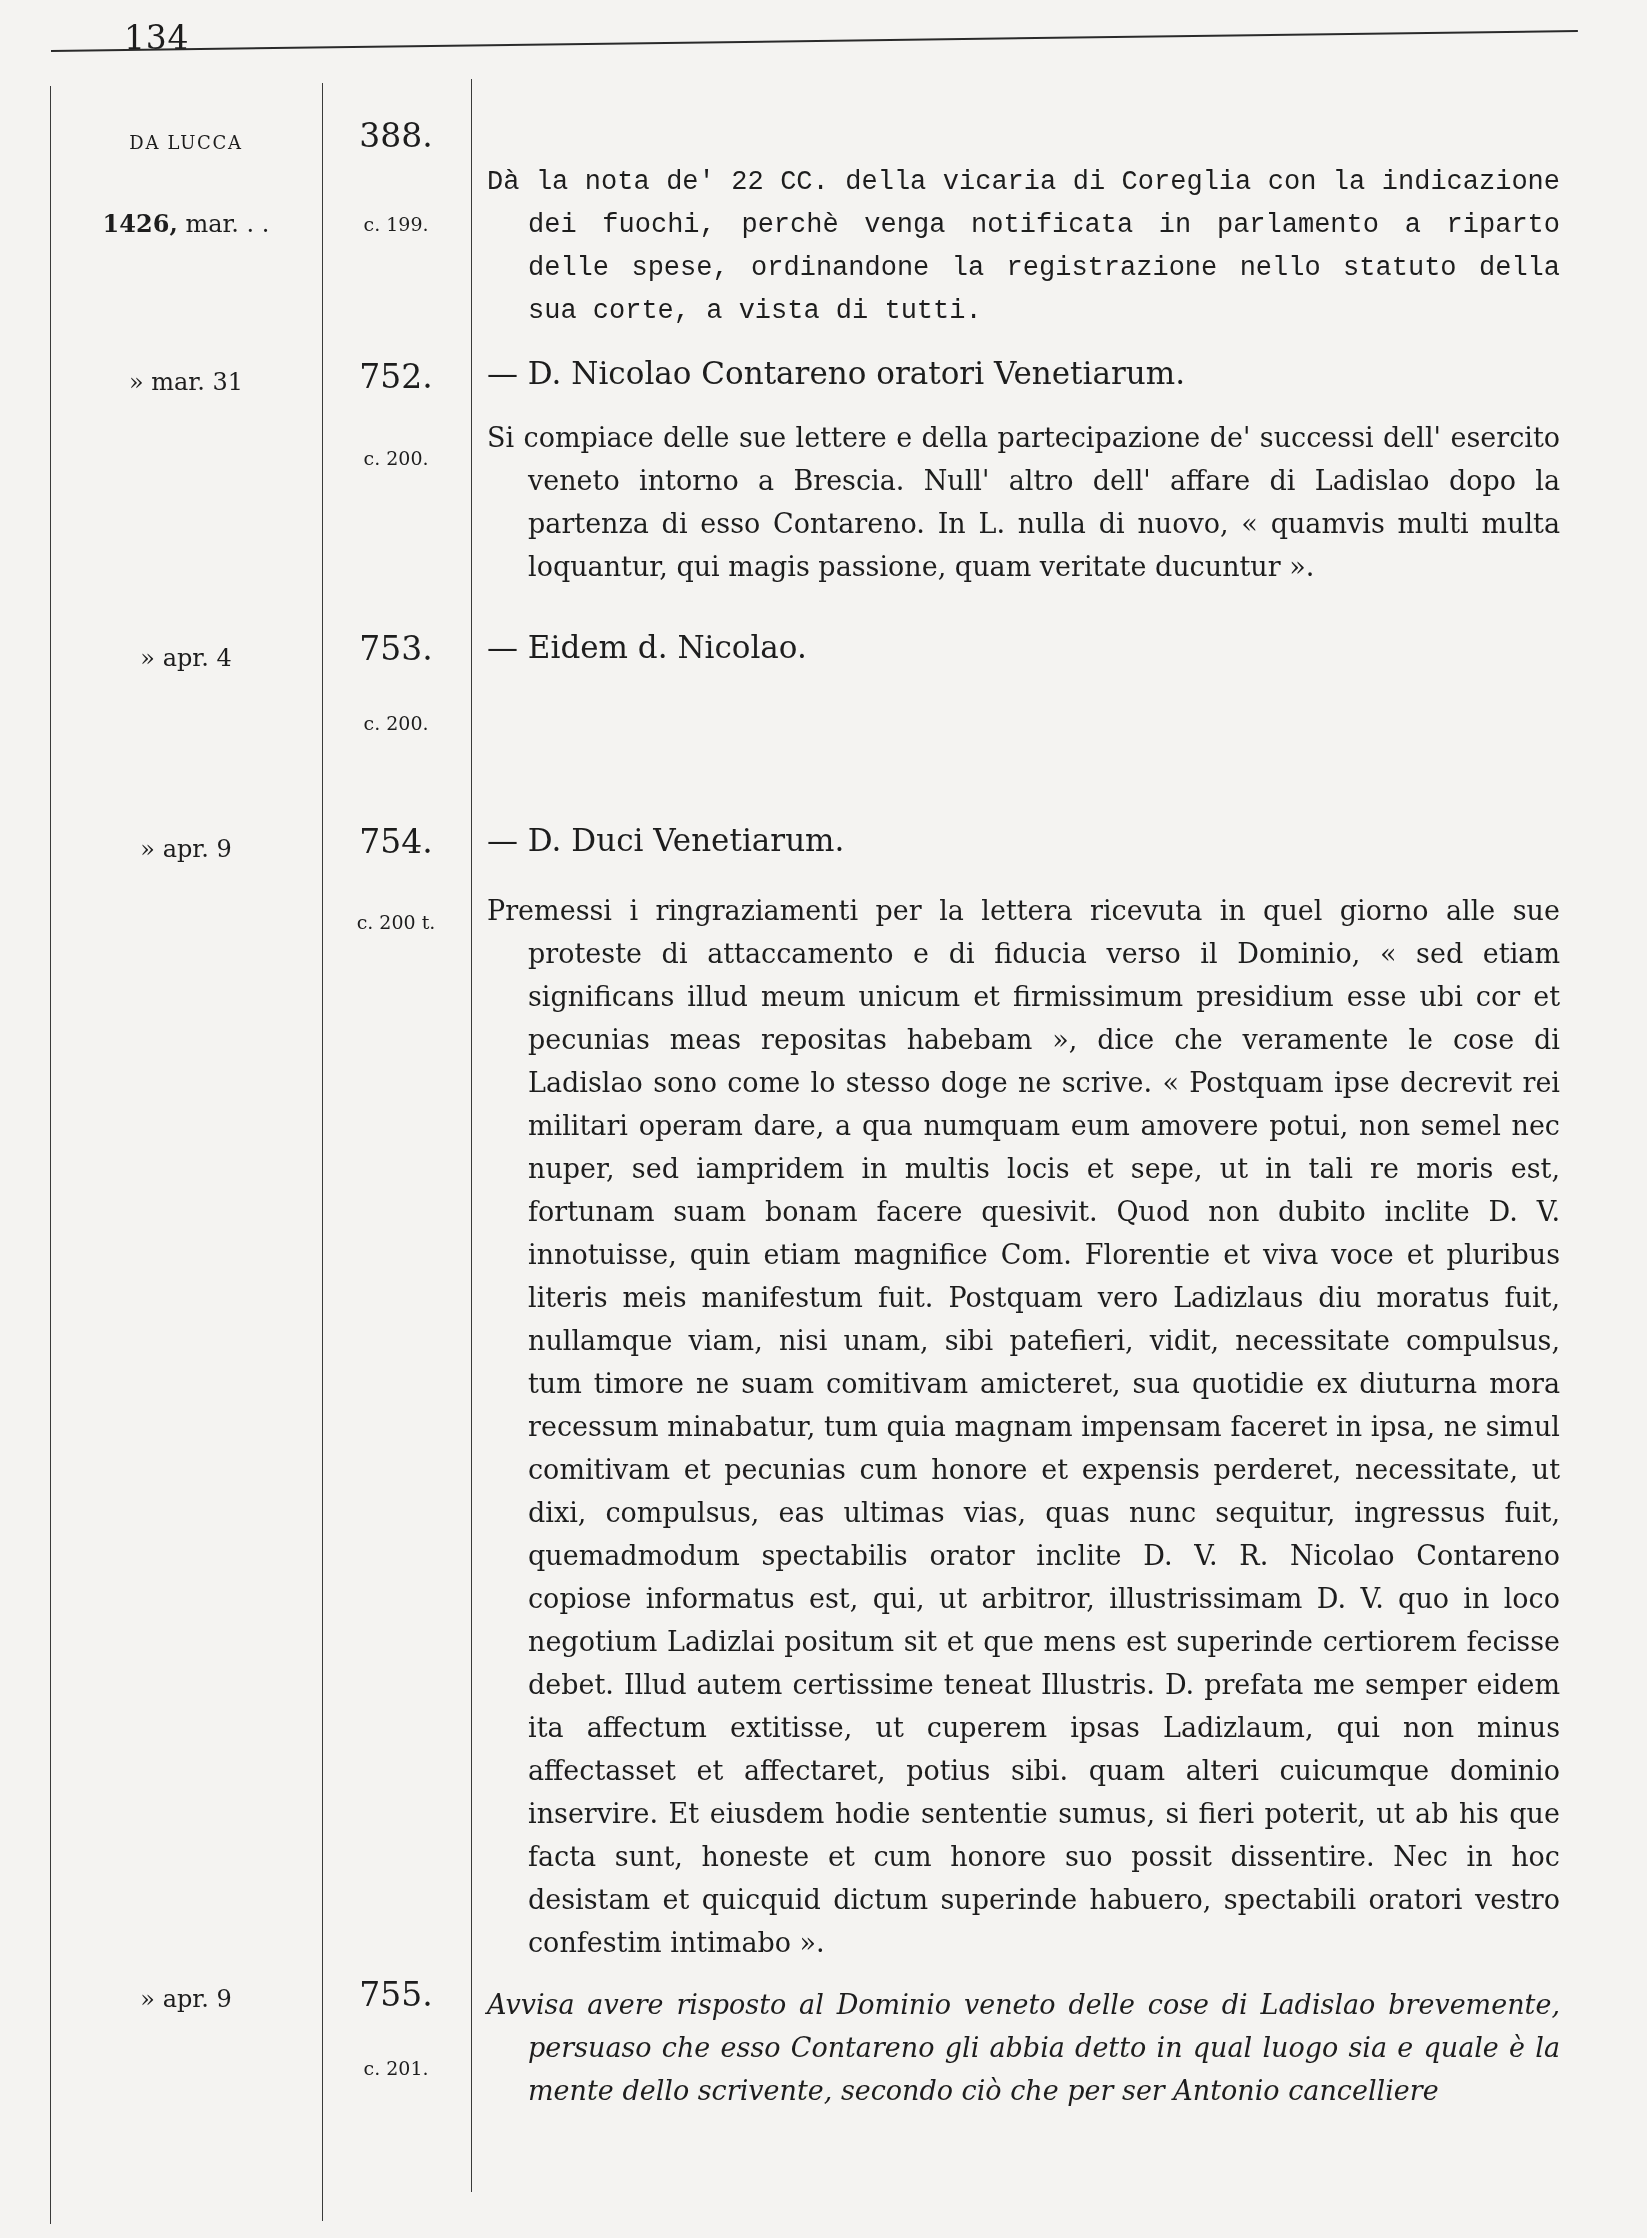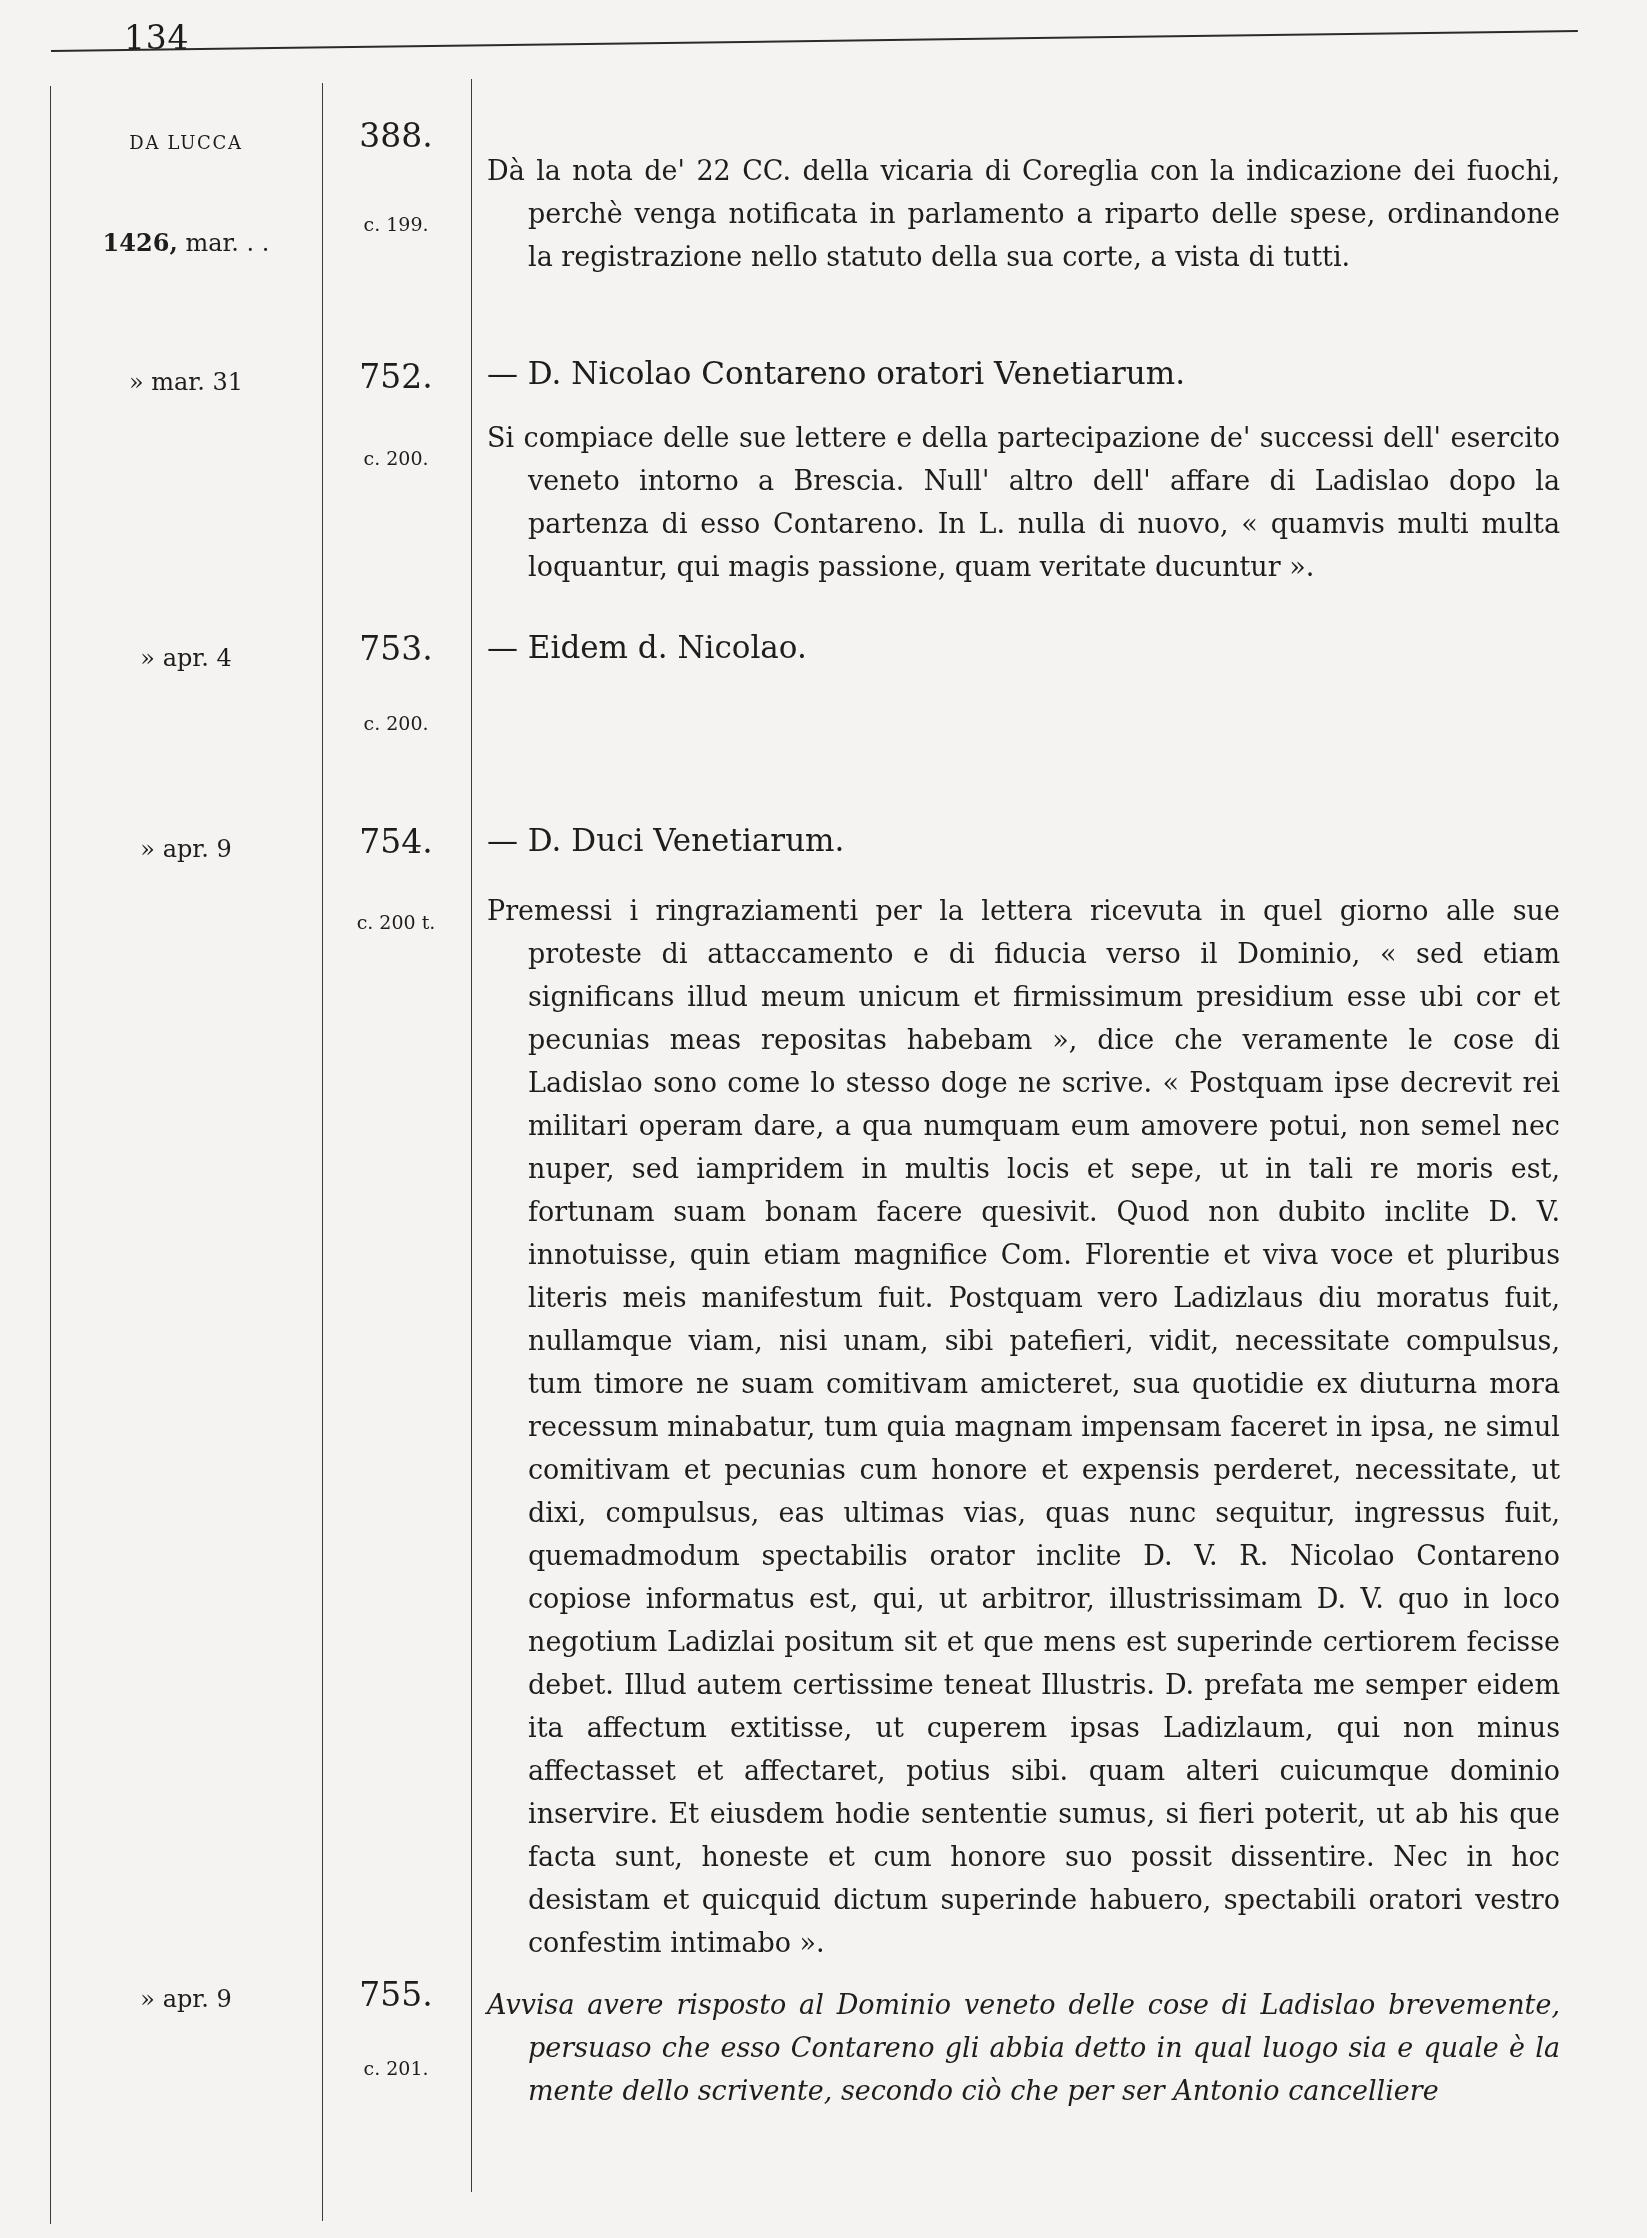--- a/index.html
+++ b/index.html
@@ -62,28 +62,28 @@
 <div class="header-rule"></div>
 
 <div class="table-frame">
   <div class="vline c1"></div>
   <div class="vline c2"></div>
   <div class="vline c3"></div>
 </div>
 
 <div class="entry" style="top:0;">
   <div class="col-date loc" style="top:132px;">DA LUCCA</div>
-  <div class="col-date" style="top:228px;">
+  <div class="col-date" style="top:209px;">
     <b>1426,</b>
     <span>mar. . .</span>
   </div>
   <div class="col-num" style="top:116px;">388.</div>
   <div class="col-folio" style="top:213px;">c. 199.</div>
   <div class="col-text" style="top:114px;">
-    <div class="summary" style="margin-top:35px;">Dà la nota de' 22 CC. della vicaria di Coreglia con la indicazione dei fuochi, perchè venga notificata in parlamento a riparto delle spese, ordinandone la registrazione nello statuto della sua corte, a vista di tutti.</div>
+    <div class="summary" style="margin-top:47px;font-family:Liberation Mono, monospace;">Dà la nota de' 22 CC. della vicaria di Coreglia con la indicazione dei fuochi, perchè venga notificata in parlamento a riparto delle spese, ordinandone la registrazione nello statuto della sua corte, a vista di tutti.</div>
   </div>
 </div>
 
 <div class="entry" style="top:0;">
   <div class="col-date" style="top:368px;">» mar. 31</div>
   <div class="col-num" style="top:357px;">752.</div>
   <div class="col-folio" style="top:447px;">c. 200.</div>
   <div class="col-text" style="top:355px;">
     <div class="addressee">— D. Nicolao Contareno oratori Venetiarum.</div>
     <div class="summary" style="margin-top:25px;">Si compiace delle sue lettere e della partecipazione de' successi dell' esercito veneto intorno a Brescia. Null' altro dell' affare di Ladislao dopo la partenza di esso Contareno. In L. nulla di nuovo, « quamvis multi multa loquantur, qui magis passione, quam veritate ducuntur ».</div>

